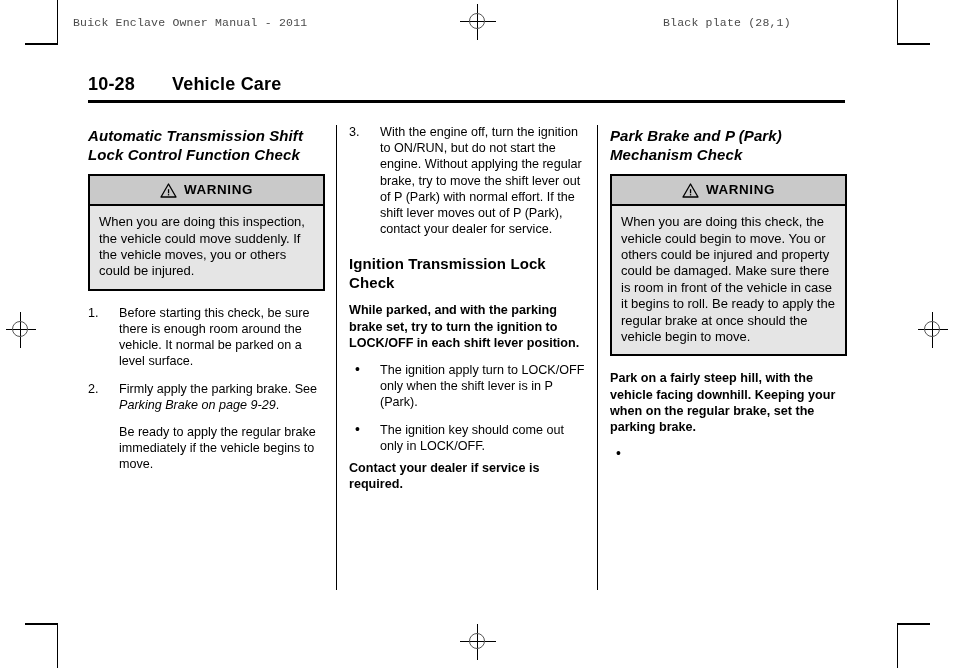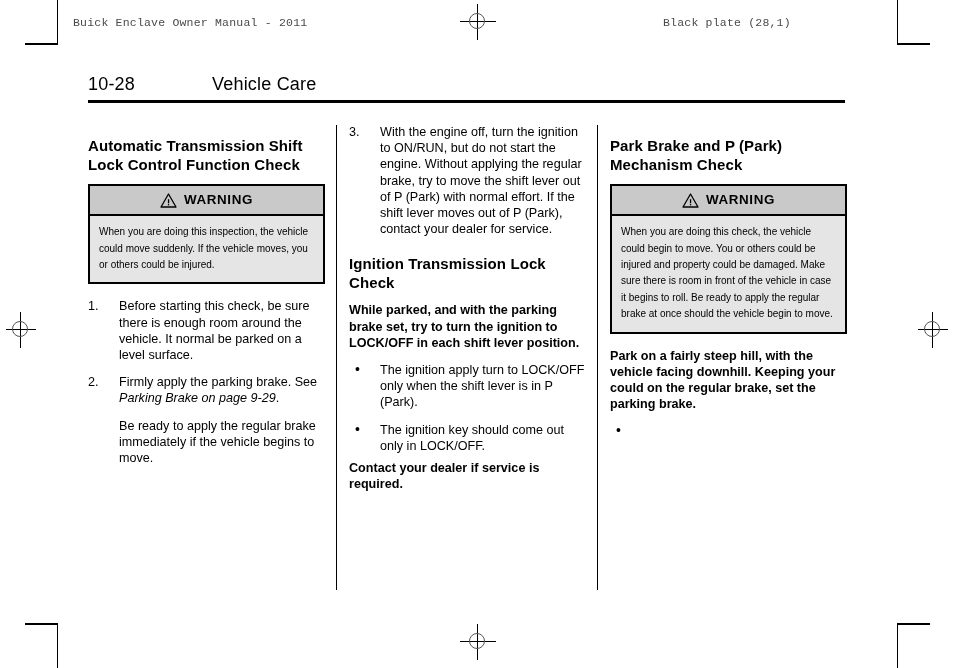--- a/index.html
+++ b/index.html
@@ -77,23 +77,22 @@
   .page-title-wrap {
     position: absolute;
     left: 88px;
     top: 74px;
     width: 757px;
   }
   .page-title-row {
     display: flex;
     align-items: baseline;
     font-size: 18px;
-    font-weight: normal;
+    font-weight: bold;
     letter-spacing: 0.2px;
-    gap: 40px;
   }
   .page-number { width: 84px; }
   .title-rule {
     margin-top: 5px;
     border-top: 3px solid #000;
     width: 757px;
   }
 
   
   .columns {
@@ -123,21 +122,21 @@
     background: #000;
   }
 
   h2.section-head {
     font-size: 15px;
     line-height: 19px;
     font-weight: bold;
     margin: 0 0 10px 0;
     letter-spacing: 0.1px;
   }
-  h2.section-head.tight-top { margin-top: 12px; }
+  h2.section-head.tight-top { margin-top: 2px; font-style: italic; }
 
   p.body {
     margin: 6px 0 11px 0;
     font-weight: bold;
   }
   p.body:last-child { margin-bottom: 0; }
 
   
   .warning-box {
     border: 2px solid #000;
@@ -154,21 +153,21 @@
     letter-spacing: 0.6px;
     padding: 6px 0 6px 0;
     display: flex;
     align-items: center;
     justify-content: center;
     gap: 7px;
   }
   .warn-tri { display: block; }
   .warning-body {
     padding: 8px 9px 9px 9px;
-    font-size: 10px;
+    font-size: 13px;
     line-height: 16.4px;
   }
 
   
   ol.num-list, ul.bul-list {
     margin: 0;
     padding: 0;
     list-style: none;
   }
   ol.num-list > li,
@@ -320,21 +319,21 @@
         <svg class="warn-tri" width="17" height="15" viewBox="0 0 17 15" aria-hidden="true">
           <path d="M8.5 1 L16 14 L1 14 Z" fill="none" stroke="#000" stroke-width="1.3" stroke-linejoin="round"></path>
           <rect x="7.9" y="6.2" width="1.3" height="4.1" fill="#000"></rect>
           <rect x="7.9" y="11.1" width="1.3" height="1.3" fill="#000"></rect>
         </svg>
         <span>WARNING</span>
       </div>
       <div class="warning-body">When you are doing this check, the vehicle could begin to move. You or others could be injured and property could be damaged. Make sure there is room in front of the vehicle in case it begins to roll. Be ready to apply the regular brake at once should the vehicle begin to move.</div>
     </div>
 
-    <p class="body">Park on a fairly steep hill, with the vehicle facing downhill. Keeping your could on the regular brake, set the parking brake.</p>
+    <p class="body">Park on a fairly steep hill, with the vehicle facing downhill. Keeping your when on the regular brake, set the parking brake.</p>
 
     <ul class="bul-list">
       <li>
         <span class="li-marker">•</span>
       </li>
     </ul>
   </div>
 
 </div>
 

